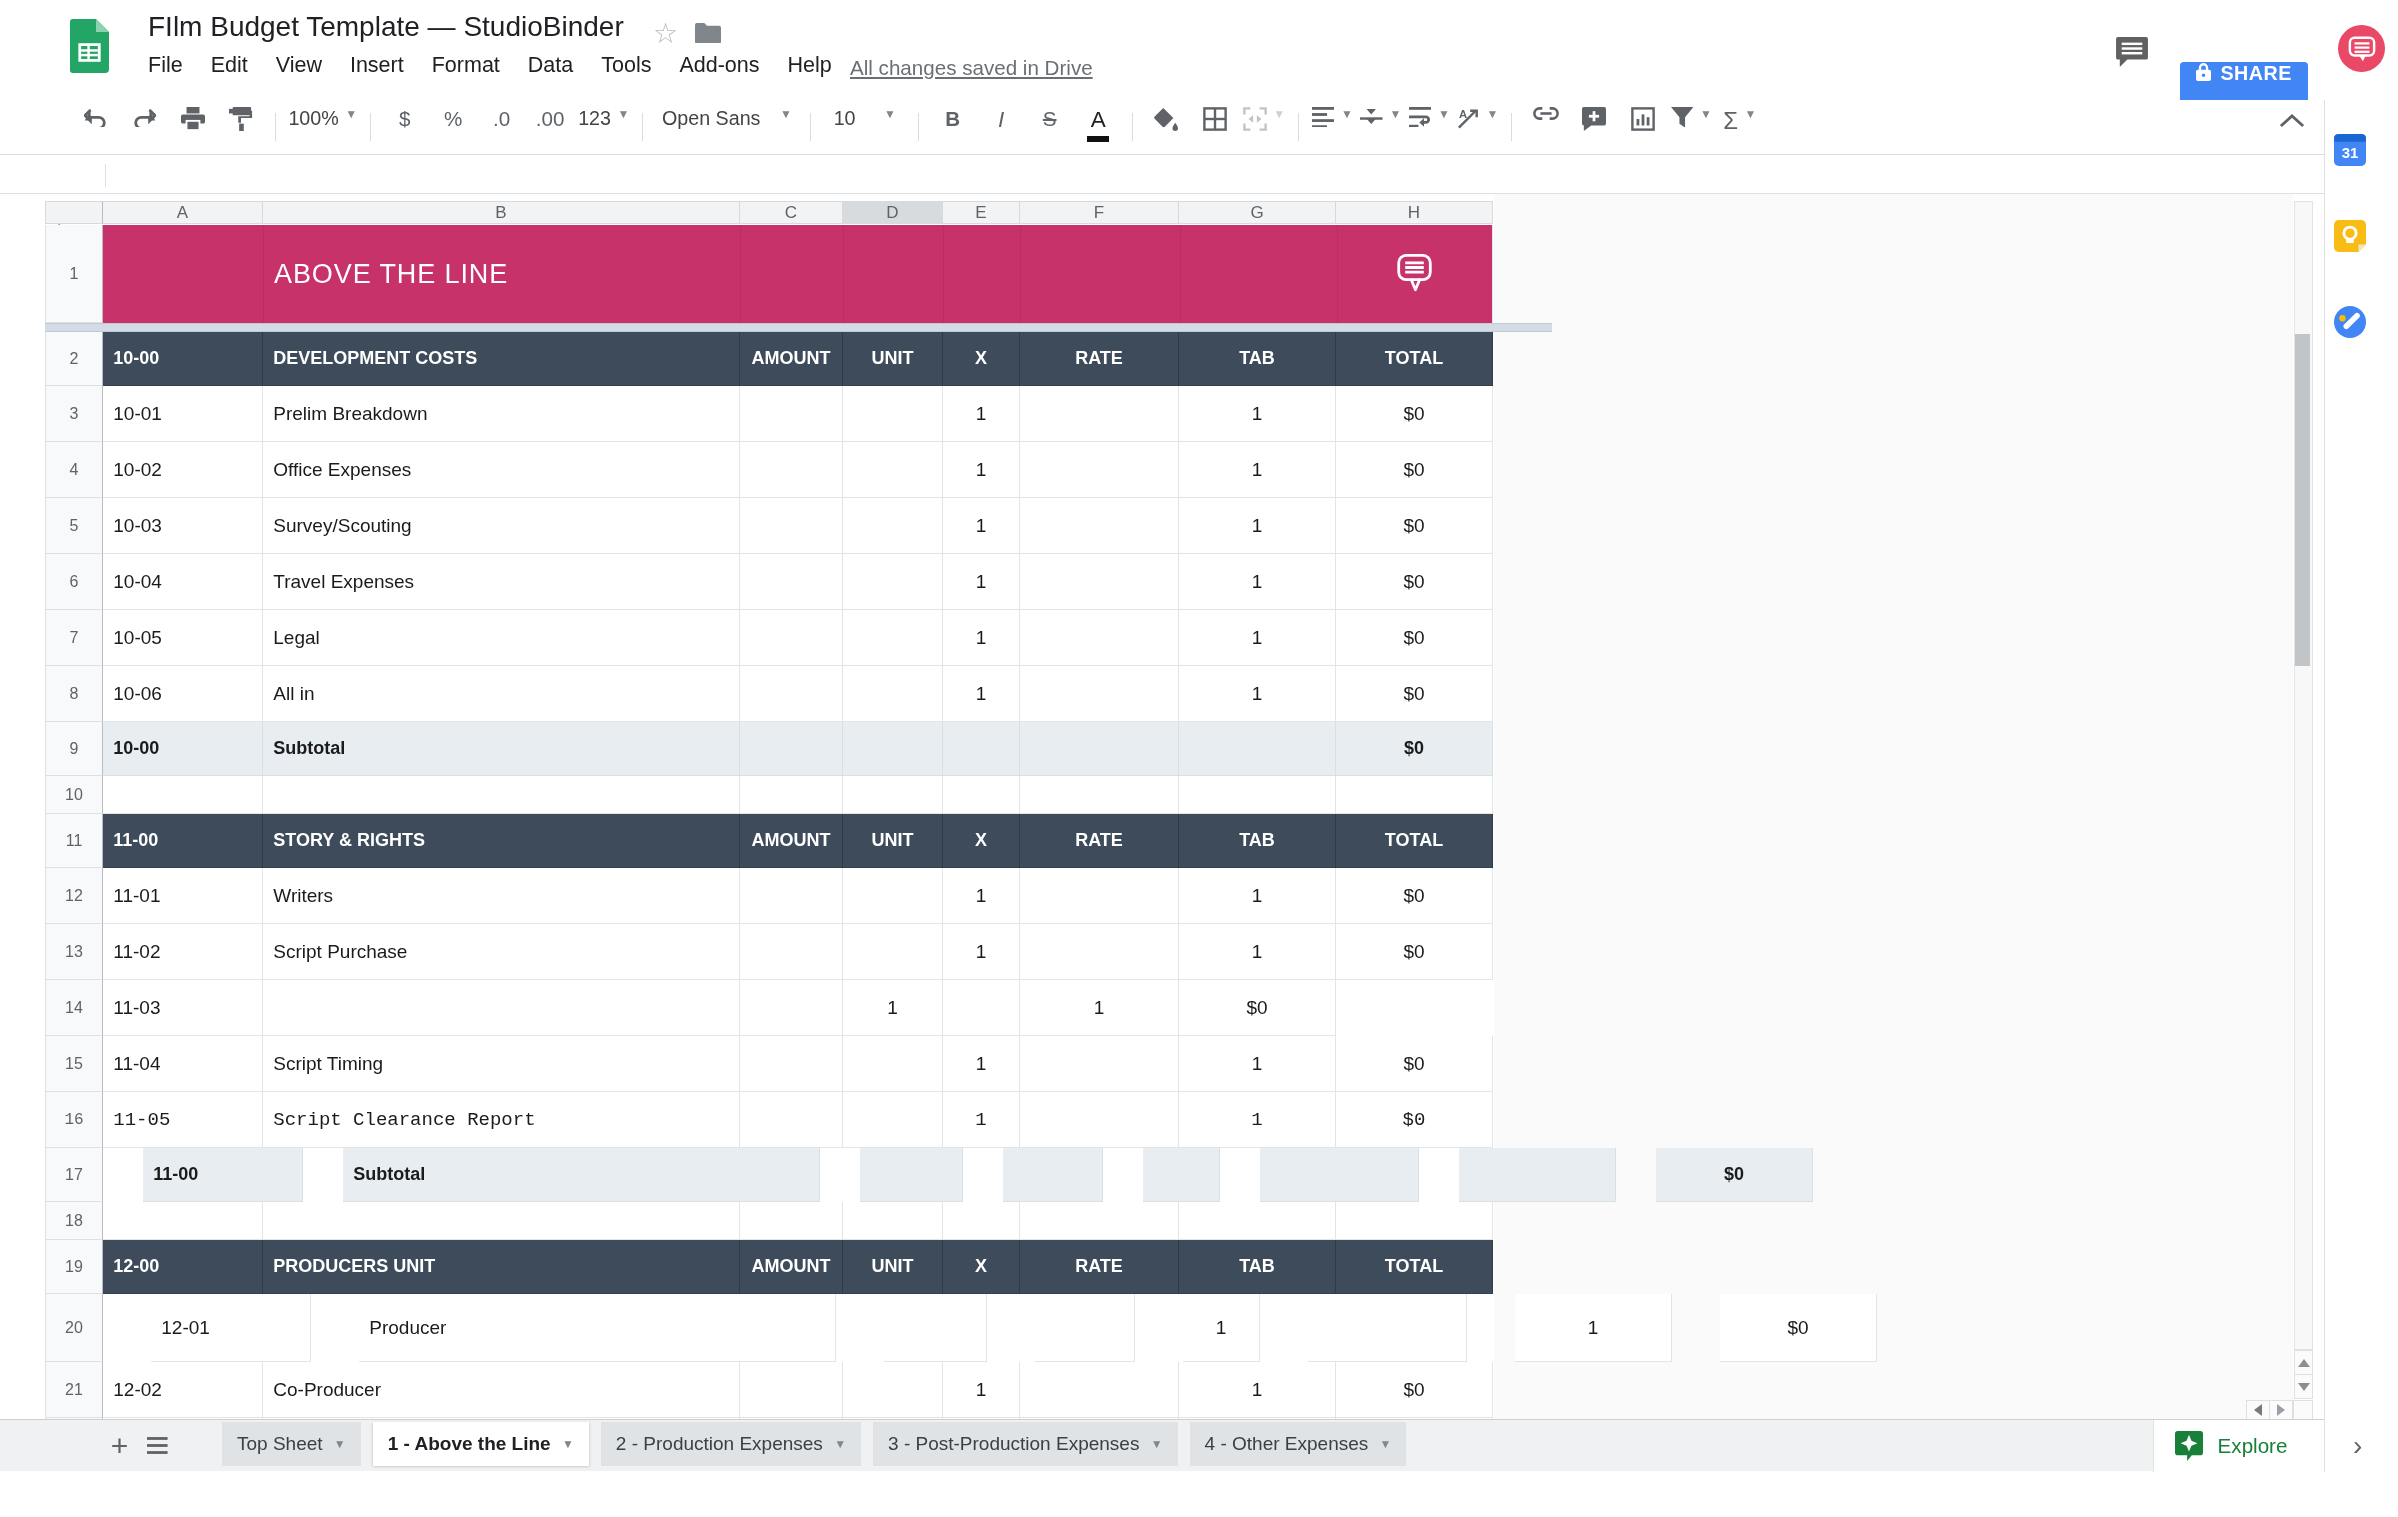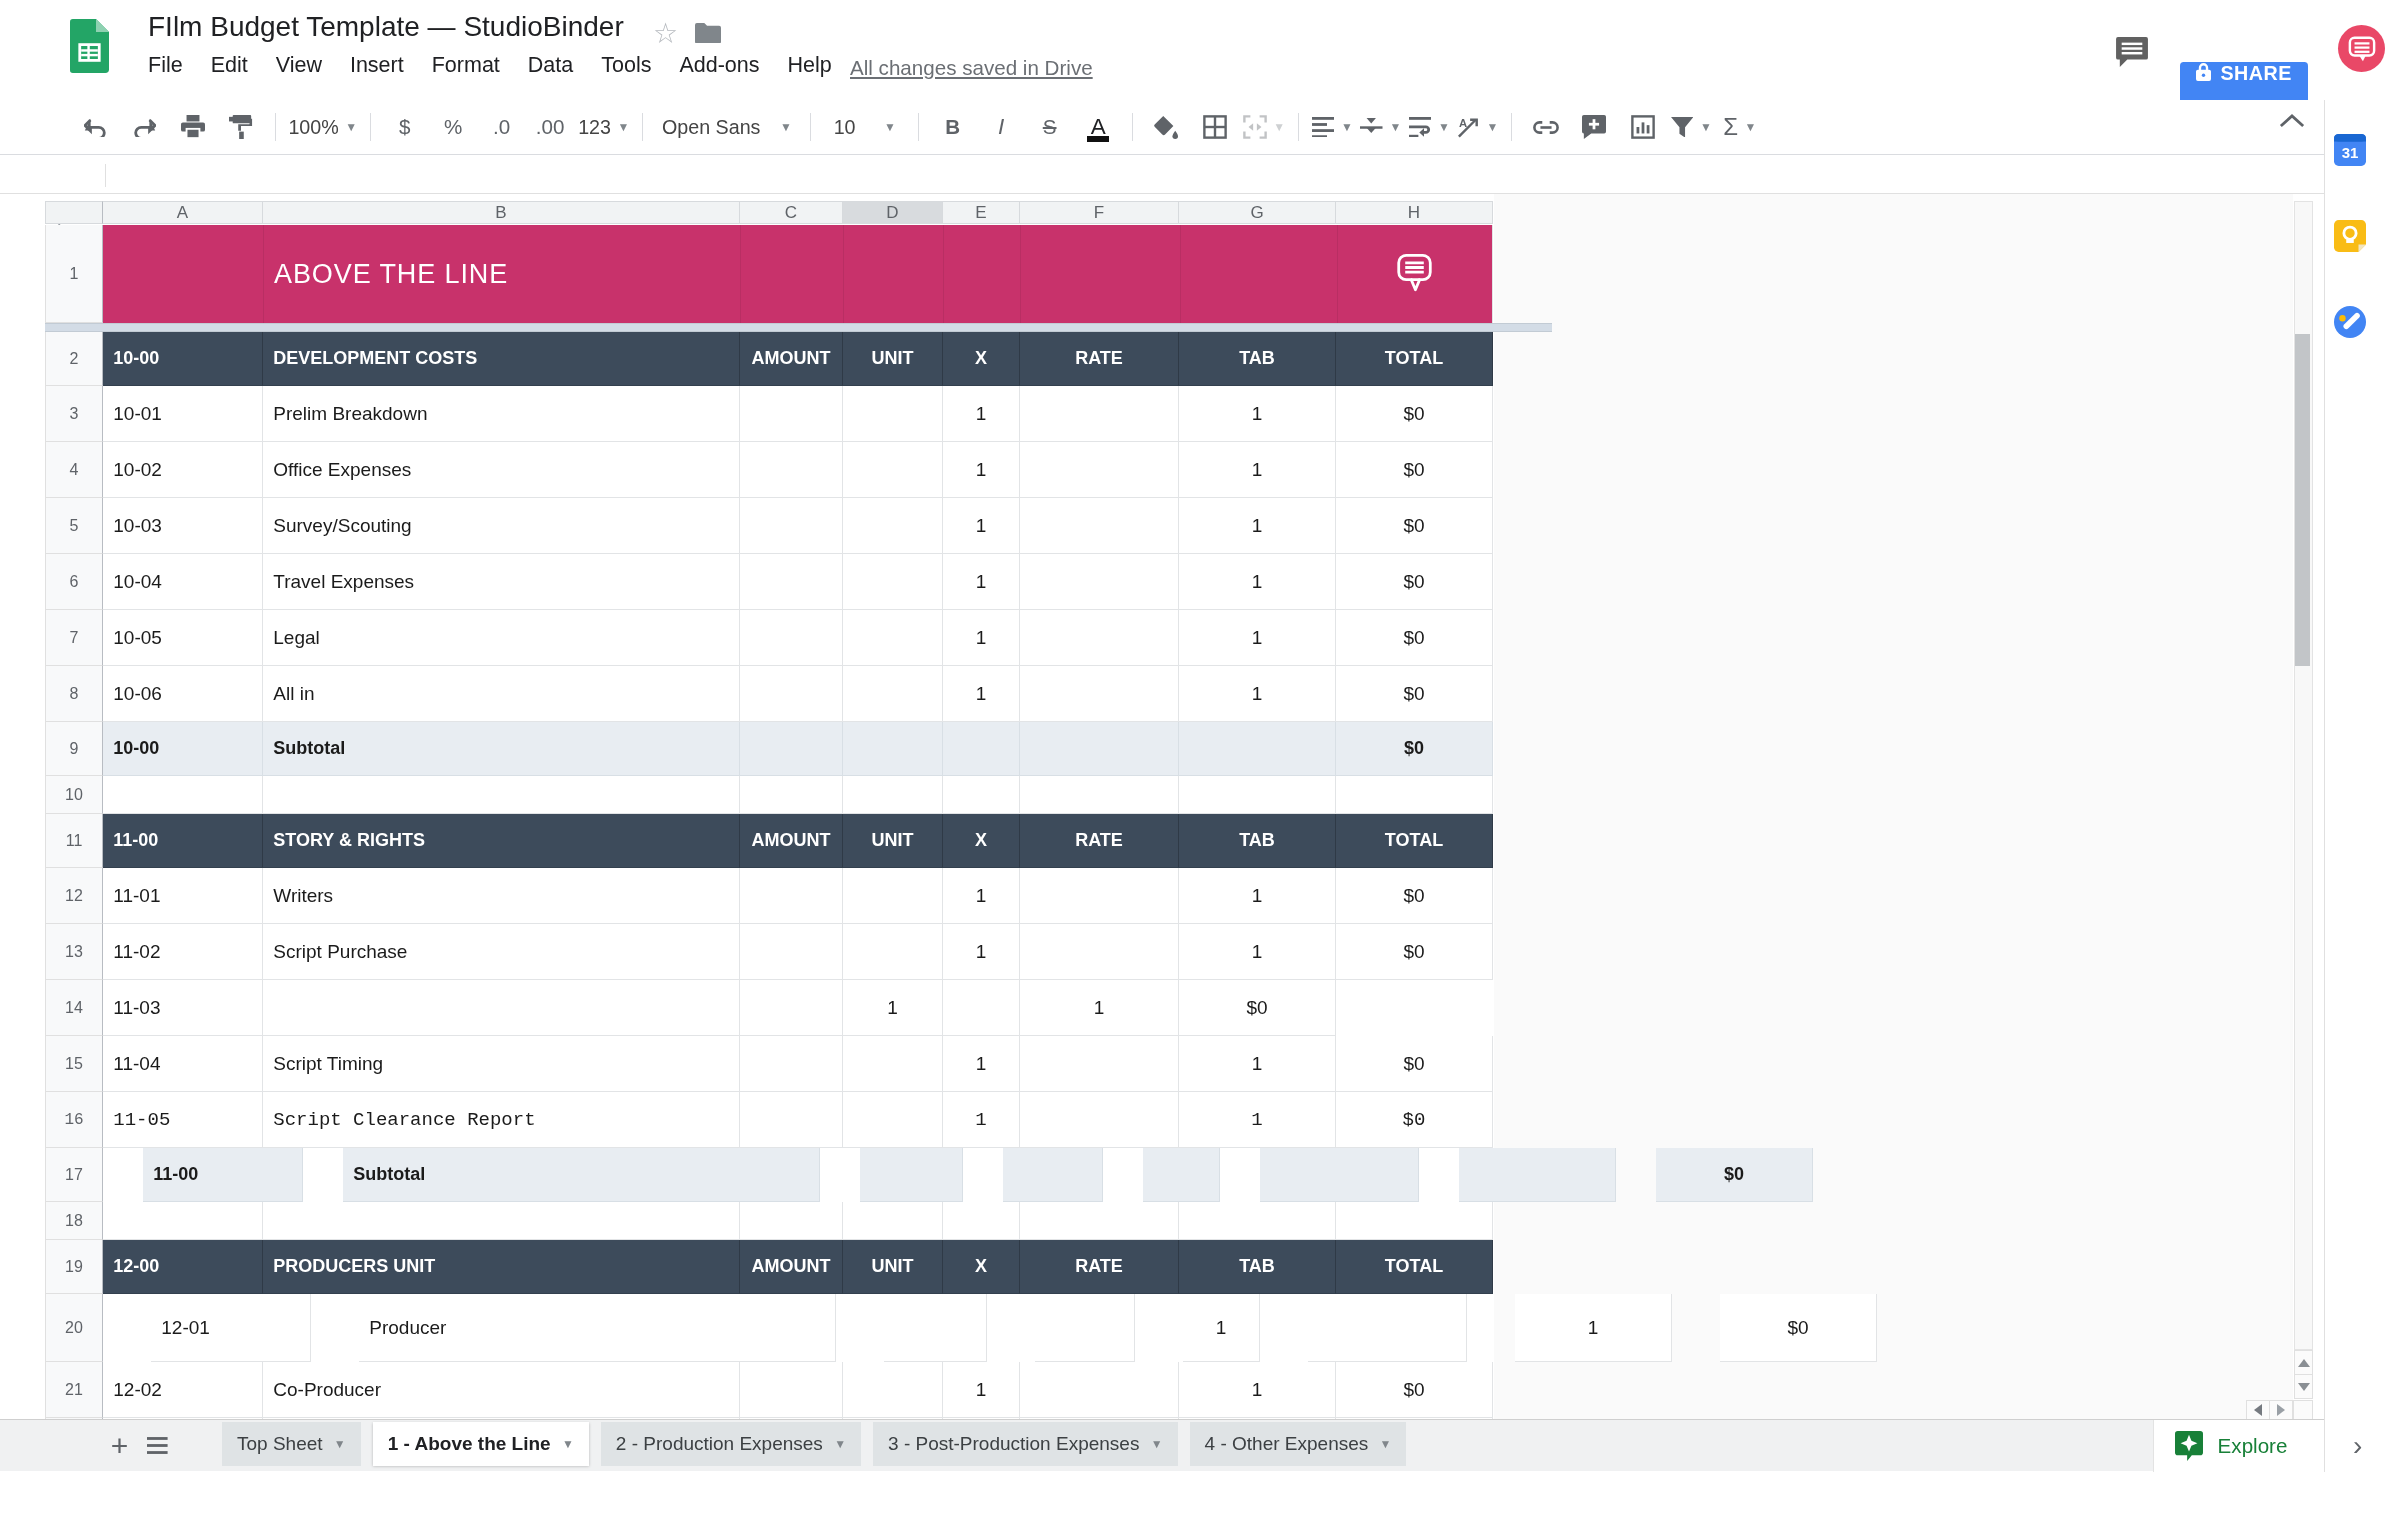--- a/index.html
+++ b/index.html
@@ -19,21 +19,21 @@
   #comment-top-btn { position:absolute; left:2116px; top:37px; }
   #share-btn { position:absolute; left:2180px; top:27px; width:128px; height:43px; background:#4285F4;
     border-radius:3.7px; display:flex; align-items:flex-start; justify-content:center; gap:9.4px;
     color:#fff; font-size:19.7px; font-weight:bold; letter-spacing:0.5px; cursor:pointer;margin-top:35px; }
   #avatar { position:absolute; left:2338px; top:25px; width:47px; height:47px; border-radius:50%;
     background:#E94867; display:flex; align-items:center; justify-content:center; cursor:pointer; }
 
   
   #toolbar { position:absolute; left:0; top:100px; width:2324px; height:55px; background:#fff;
     border-bottom:0.9px solid #DADCE0; display:flex; align-items:center; padding-left:75px; }
-  .tb-btn { height:41px; min-width:41px; display:flex; align-items:center; justify-content:center;
+  .tb-btn { height:41px; min-width:41px; display:flex; align-items:flex-start; justify-content:center;
     color:#5F6368; cursor:pointer; border-radius:2.8px; position:relative; }
   .tb-btn + .tb-btn { margin-left:7.5px; }
   .tb-div { width:0.9px; height:28px; background:#DADCE0; margin:0 13px; flex:none; }
   .tb-label { font-size:19.7px; color:#444; }
   .caret { font-size:12px; color:#80868B; margin-left:6.6px; }
   .tb-text { font-size:20.6px; color:#5F6368; font-weight:bold; }
   #btn-textcolor .tb-text { color:#202124; }
   #btn-textcolor::after { content:""; position:absolute; left:9.4px; right:9.4px; bottom:5.6px; height:5.6px; background:#111; }
   .greyed { opacity:.38; }
   #toolbar-collapse { position:absolute; left:2279px; top:113px; }

